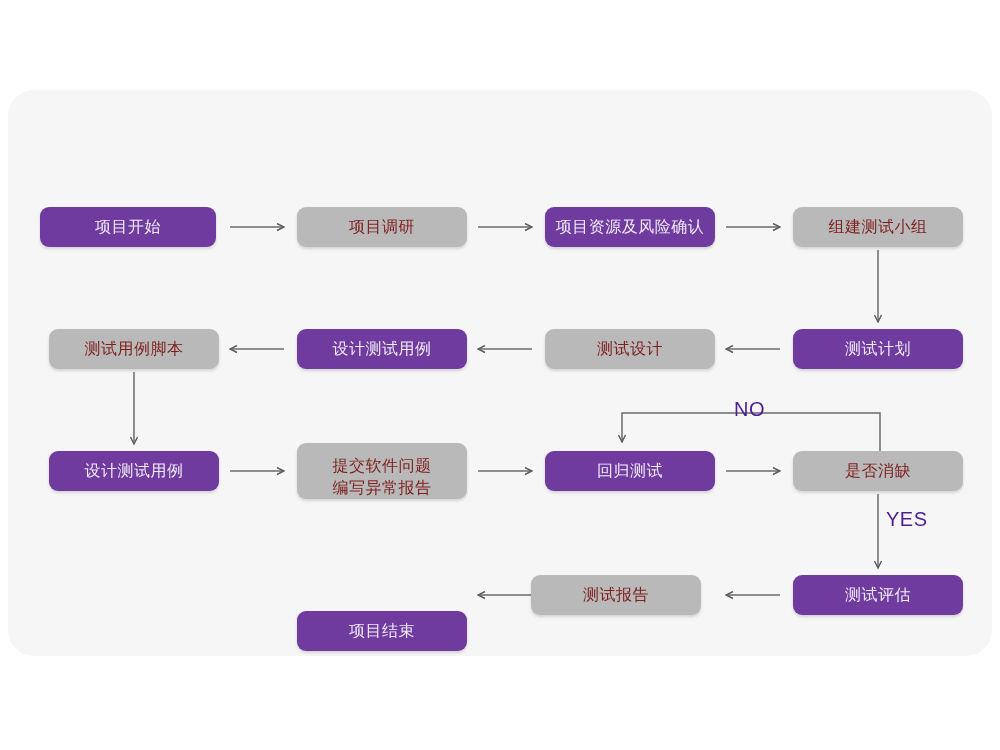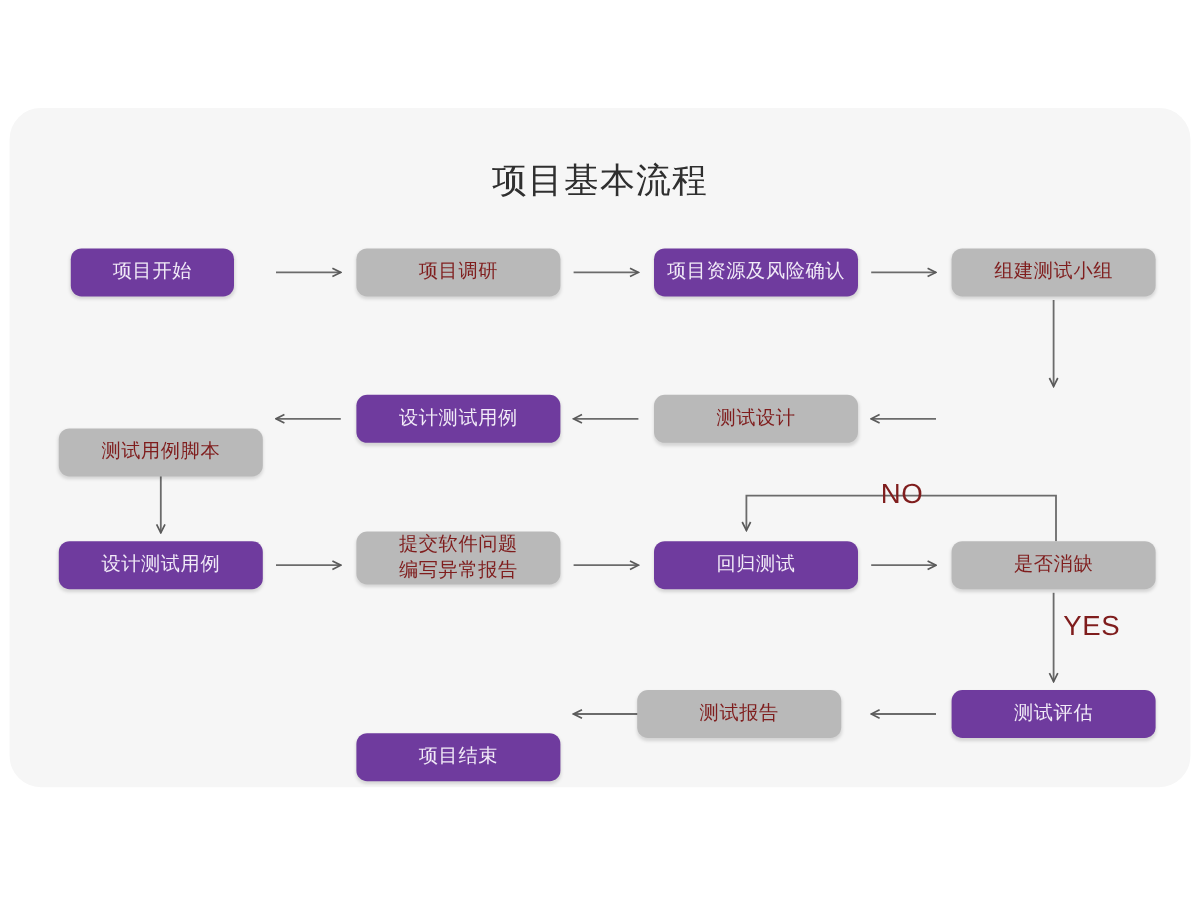--- a/index.html
+++ b/index.html
@@ -63,31 +63,30 @@
     left: 0;
     top: 0;
     width: 984px;
     height: 566px;
     overflow: visible;
     pointer-events: none;
   }
 
   .edge-label {
     position: absolute;
-    font-size: 23px;
-    color: #7f1d1d;
+    font-size: 20px;
+    color: #4c1d95;
     letter-spacing: 0.5px;
   }
 </style>
 </head>
 <body>
 
 <div id="card">
 
-  <div id="title">项目基本流程</div>
 
   <svg id="wires" viewBox="0 0 984 566">
     <defs>
       <marker id="arrR" markerWidth="9" markerHeight="9" refX="8" refY="4.5" orient="auto" markerUnits="userSpaceOnUse">
         <path d="M1,1 L8,4.5 L1,8" fill="none" stroke="#5a5a5a" stroke-width="1.4"></path>
       </marker>
       <marker id="arrL" markerWidth="9" markerHeight="9" refX="8" refY="4.5" orient="auto" markerUnits="userSpaceOnUse">
         <path d="M1,1 L8,4.5 L1,8" fill="none" stroke="#5a5a5a" stroke-width="1.4"></path>
       </marker>
       <marker id="arrD" markerWidth="9" markerHeight="9" refX="8" refY="4.5" orient="auto" markerUnits="userSpaceOnUse">
@@ -115,47 +114,50 @@
 
       <path d="M872,361 L872,323 L614,323 L614,352" marker-end="url(#arrD)"></path>
 
       <line x1="870" y1="404" x2="870" y2="478" marker-end="url(#arrD)"></line>
 
       <line x1="772" y1="505" x2="718" y2="505" marker-end="url(#arrL)"></line>
       <line x1="524" y1="505" x2="470" y2="505" marker-end="url(#arrL)"></line>
     </g>
   </svg>
 
-  <div class="node purple" style="left:51px; top:117px; width:136px; height:40px;">
+  <div class="node purple" style="left:32px; top:117px; width:176px; height:40px;">
     <span class="lbl">项目开始</span>
   </div>
   <div class="node gray" style="left:289px; top:117px; width:170px; height:40px;">
     <span class="lbl">项目调研</span>
   </div>
   <div class="node gray" style="left:785px; top:117px; width:170px; height:40px;">
     <span class="lbl">组建测试小组</span>
   </div>
   <div class="node purple" style="left:537px; top:117px; width:170px; height:40px;">
     <span class="lbl">项目资源及风险确认</span>
   </div>
 
-  <div class="node gray" style="left:41px; top:239px; width:170px; height:40px;margin-top:28px;">
+  <div class="node gray" style="left:41px; top:239px; width:170px; height:40px;">
     <span class="lbl">测试用例脚本</span>
   </div>
   <div class="node purple" style="left:289px; top:239px; width:170px; height:40px;">
     <span class="lbl">设计测试用例</span>
   </div>
   <div class="node gray" style="left:537px; top:239px; width:170px; height:40px;">
     <span class="lbl">测试设计</span>
   </div>
+  <div class="node purple" style="left:785px; top:239px; width:170px; height:40px;">
+    <span class="lbl">测试计划</span>
+  </div>
 
   <div class="node purple" style="left:41px; top:361px; width:170px; height:40px;">
     <span class="lbl">设计测试用例</span>
   </div>
-  <div class="node gray" style="left:289px; top:353px; width:170px; height:44px;">
+  <div class="node gray" style="left:289px; top:353px; width:170px; height:56px;align-items:flex-end;">
     <span class="lbl">提交软件问题
 编写异常报告</span>
   </div>
   <div class="node purple" style="left:537px; top:361px; width:170px; height:40px;">
     <span class="lbl">回归测试</span>
   </div>
   <div class="node gray" style="left:785px; top:361px; width:170px; height:40px;">
     <span class="lbl">是否消缺</span>
   </div>
 

